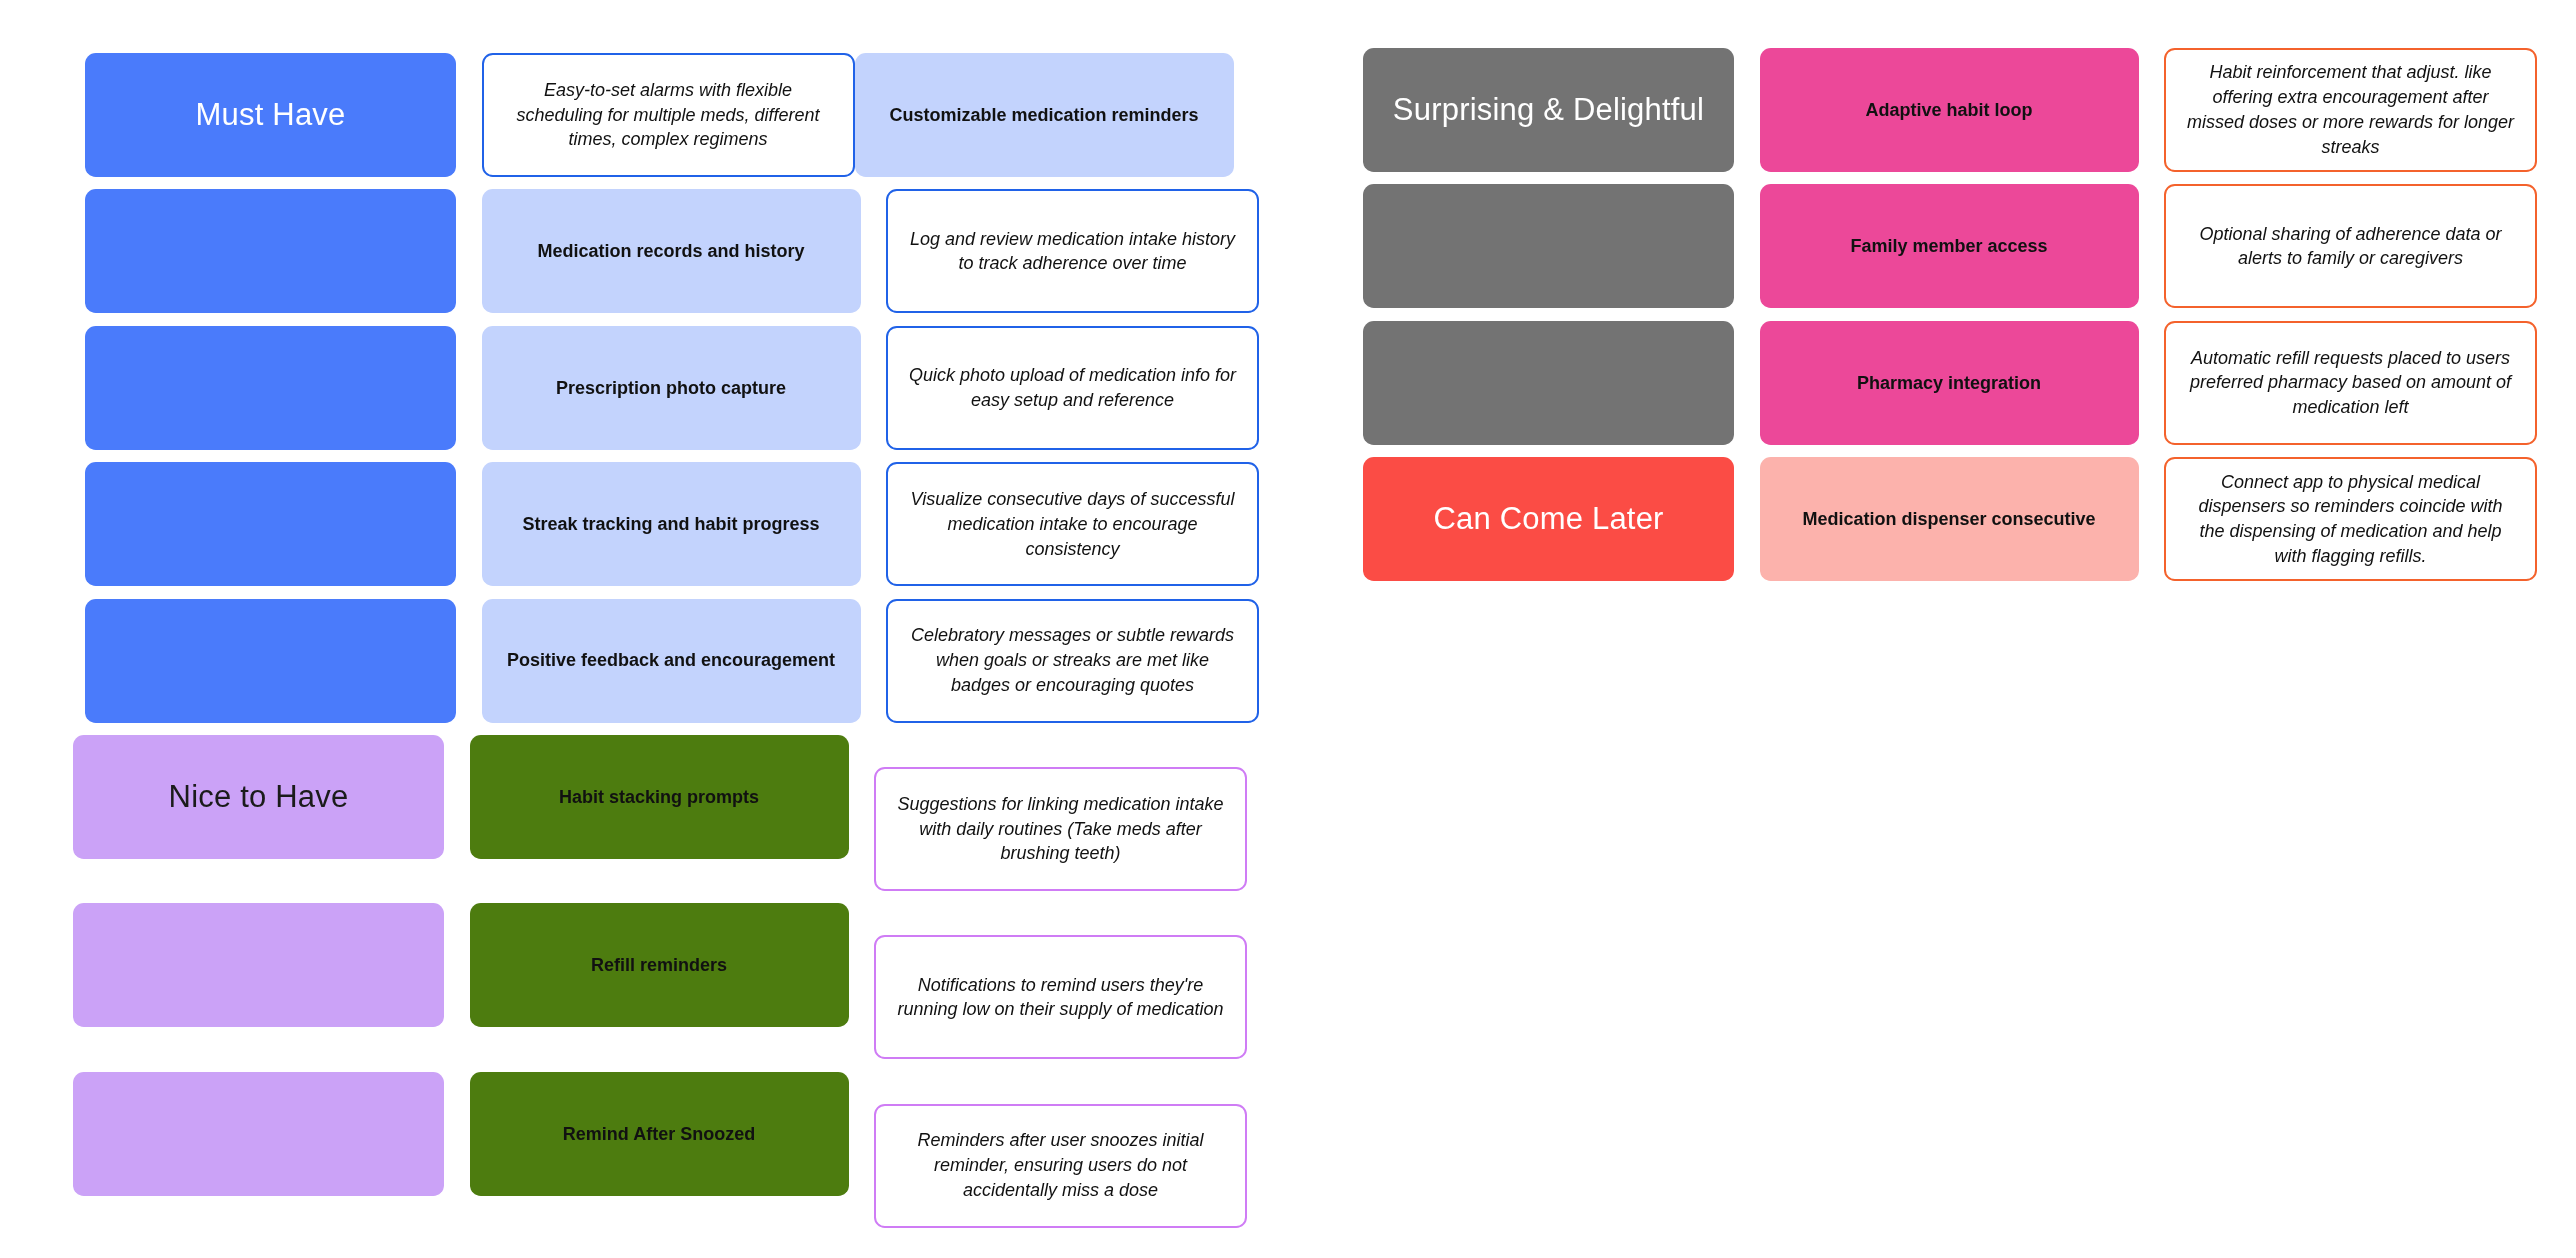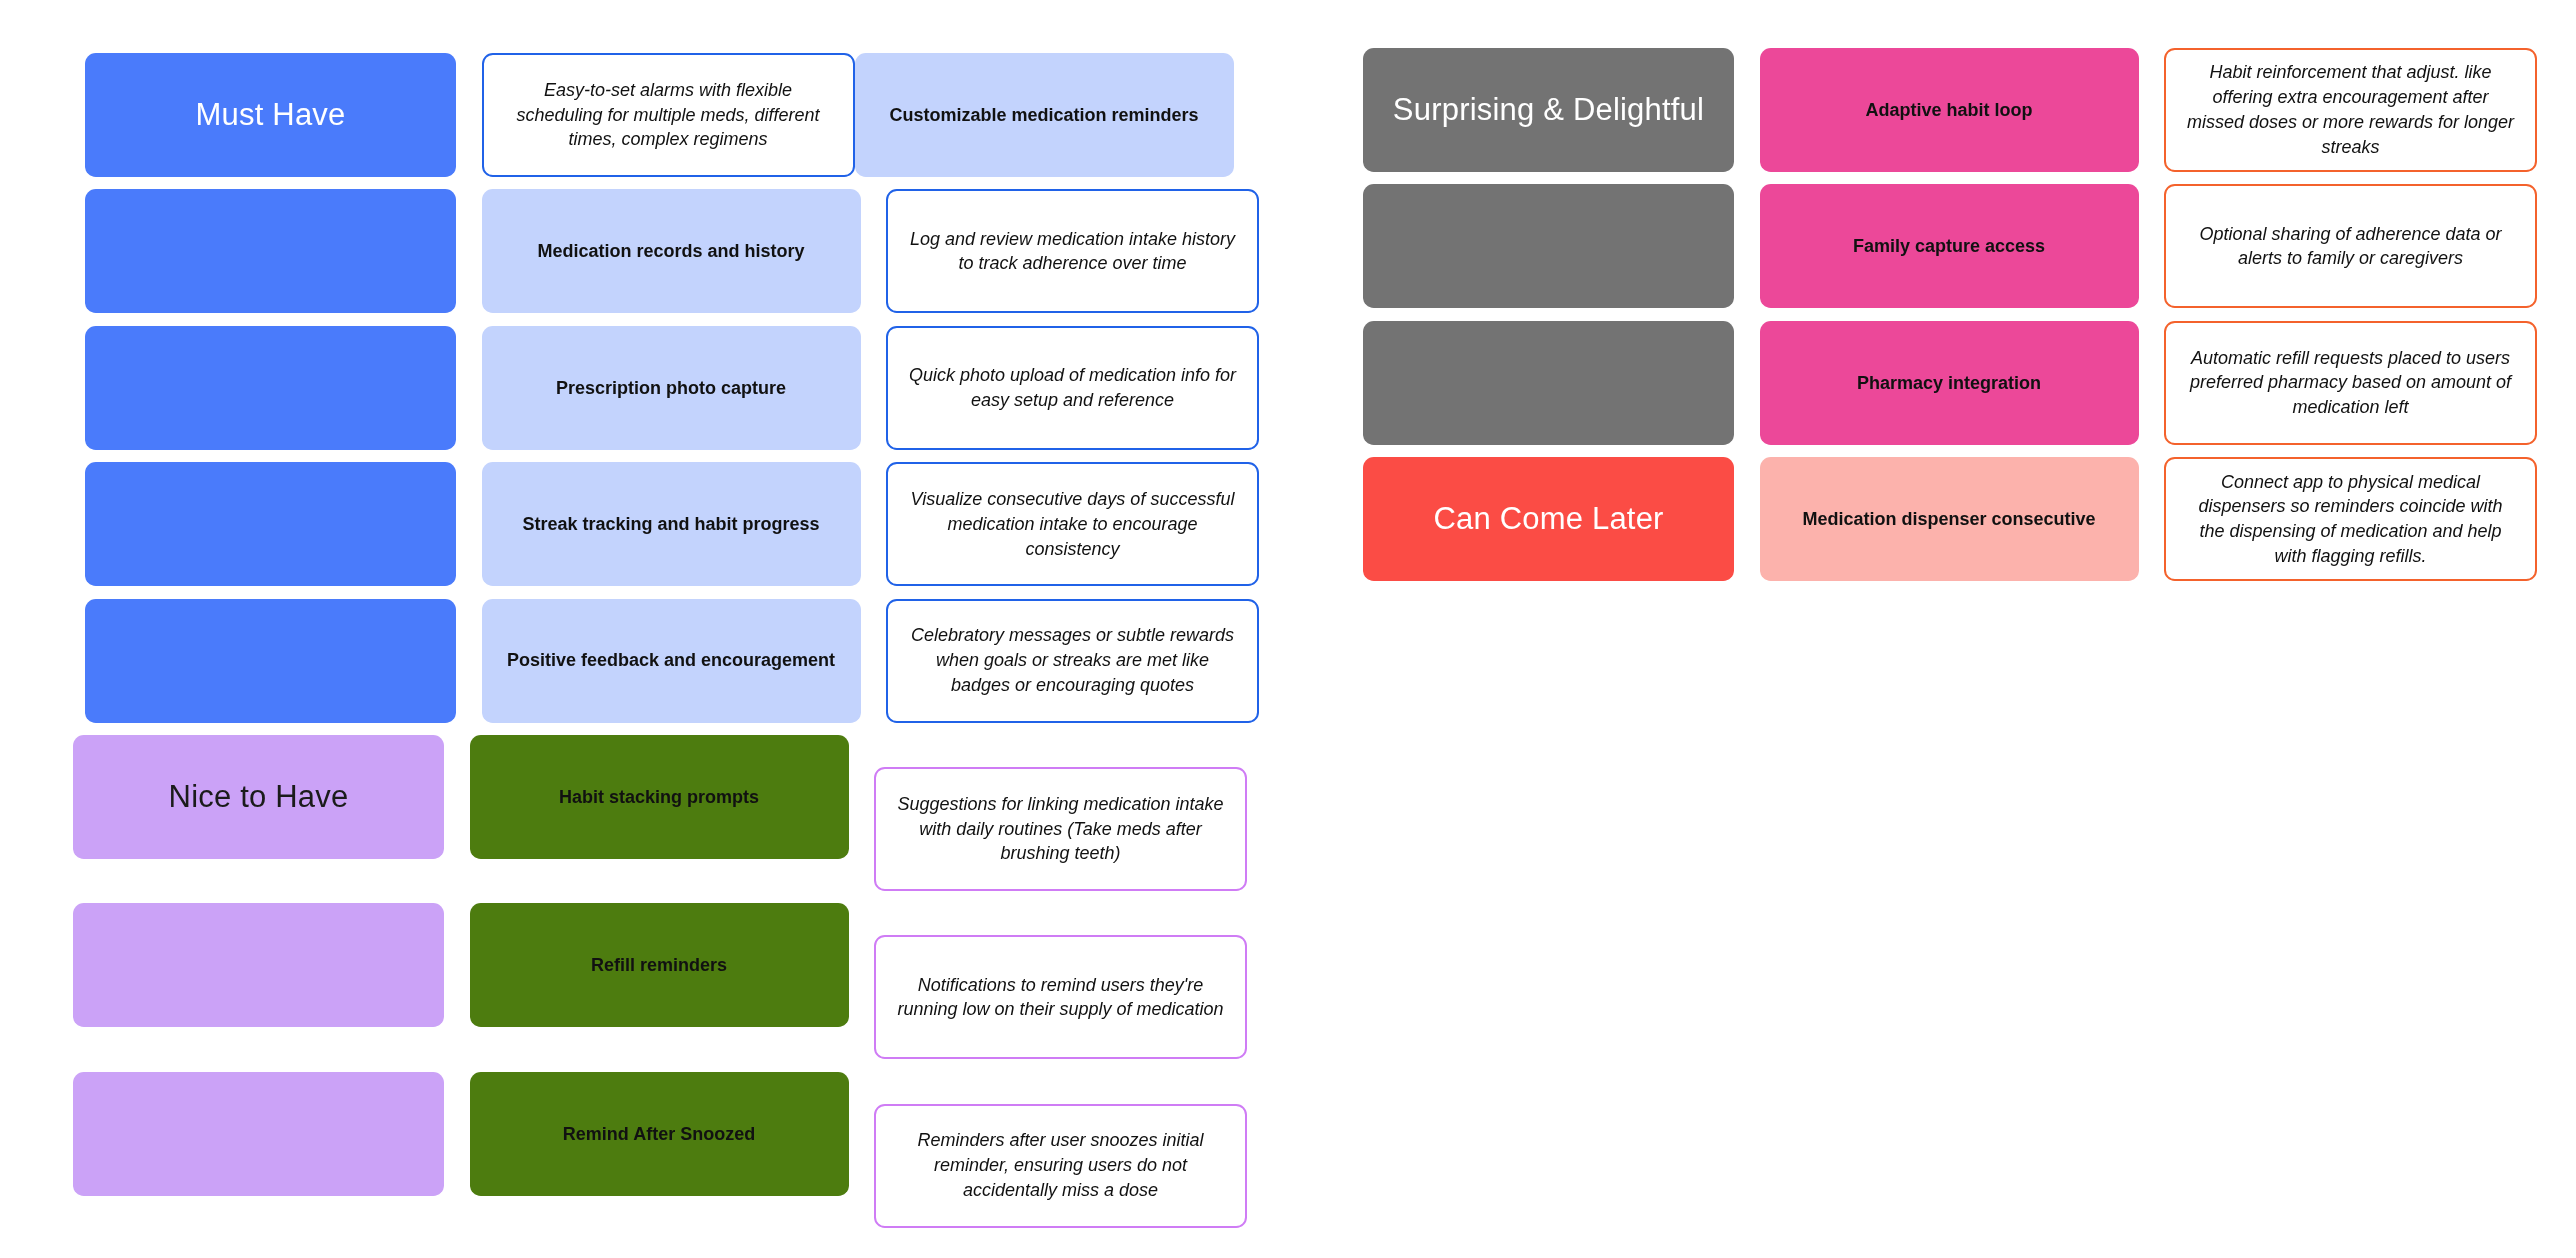--- a/index.html
+++ b/index.html
@@ -195,21 +195,21 @@
         <div class="cell feat-cell feat-orange">
           <div class="feat-label">Adaptive habit loop</div>
         </div>
         <div class="cell desc-cell desc-orange">
           <div class="desc-label">Habit reinforcement that adjust. like offering extra encouragement after missed doses or more rewards for longer streaks</div>
         </div>
       </div>
       <div class="row rowgap">
         <div class="cell cat-cell cat-orange"></div>
         <div class="cell feat-cell feat-orange">
-          <div class="feat-label">Family capture access</div>
+          <div class="feat-label">Family member access</div>
         </div>
         <div class="cell desc-cell desc-orange">
           <div class="desc-label">Optional sharing of adherence data or alerts to family or caregivers</div>
         </div>
       </div>
       <div class="row rowgap">
         <div class="cell cat-cell cat-orange"></div>
         <div class="cell feat-cell feat-orange">
           <div class="feat-label">Pharmacy integration</div>
         </div>

